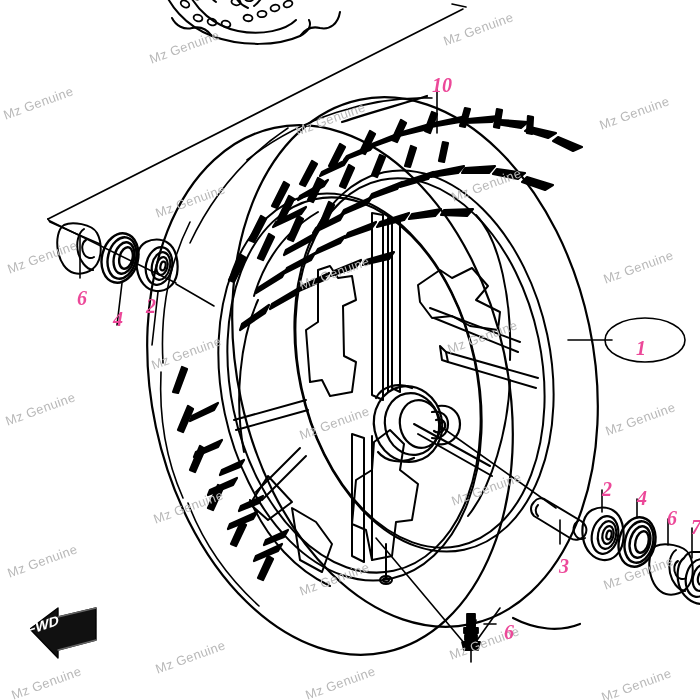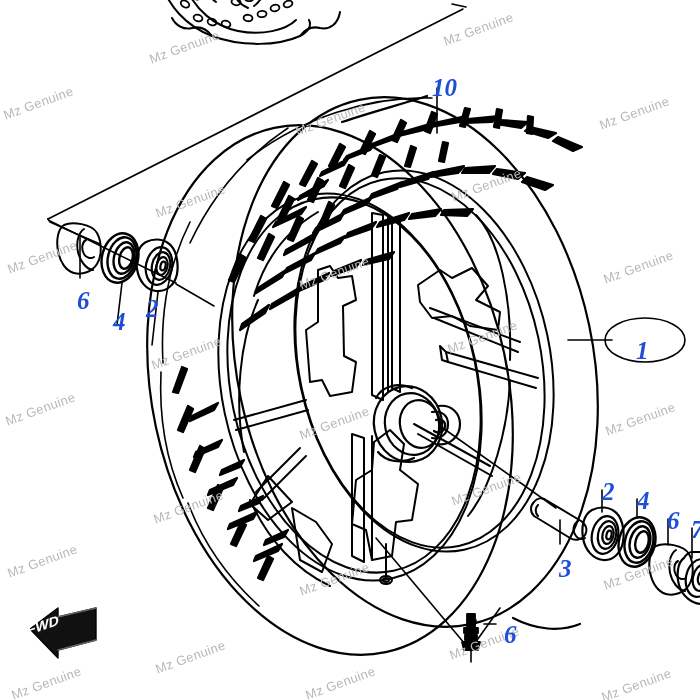--- a/index.html
+++ b/index.html
@@ -18,21 +18,21 @@
     color:#b9b9b9;
     white-space:nowrap;
     transform:rotate(-20deg);
     transform-origin:left center;
     letter-spacing:.3px;
   }
   .callout{
     position:absolute;
     font-family:"Liberation Serif","DejaVu Serif",serif;
     font-weight:bold;font-style:italic;
-    font-size:25px;color:#1d4ed8;white-space:nowrap;
+    font-size:20px;color:#ec4899;white-space:nowrap;
   }
   .fwd-text{
     position:absolute;left:27px;top:617px;
     font-family:"Liberation Sans","DejaVu Sans",sans-serif;
     font-weight:bold;font-size:14px;color:#ffffff;
     transform:skewY(-18deg);letter-spacing:0px;
   }
 </style>
 </head>
 <body>

